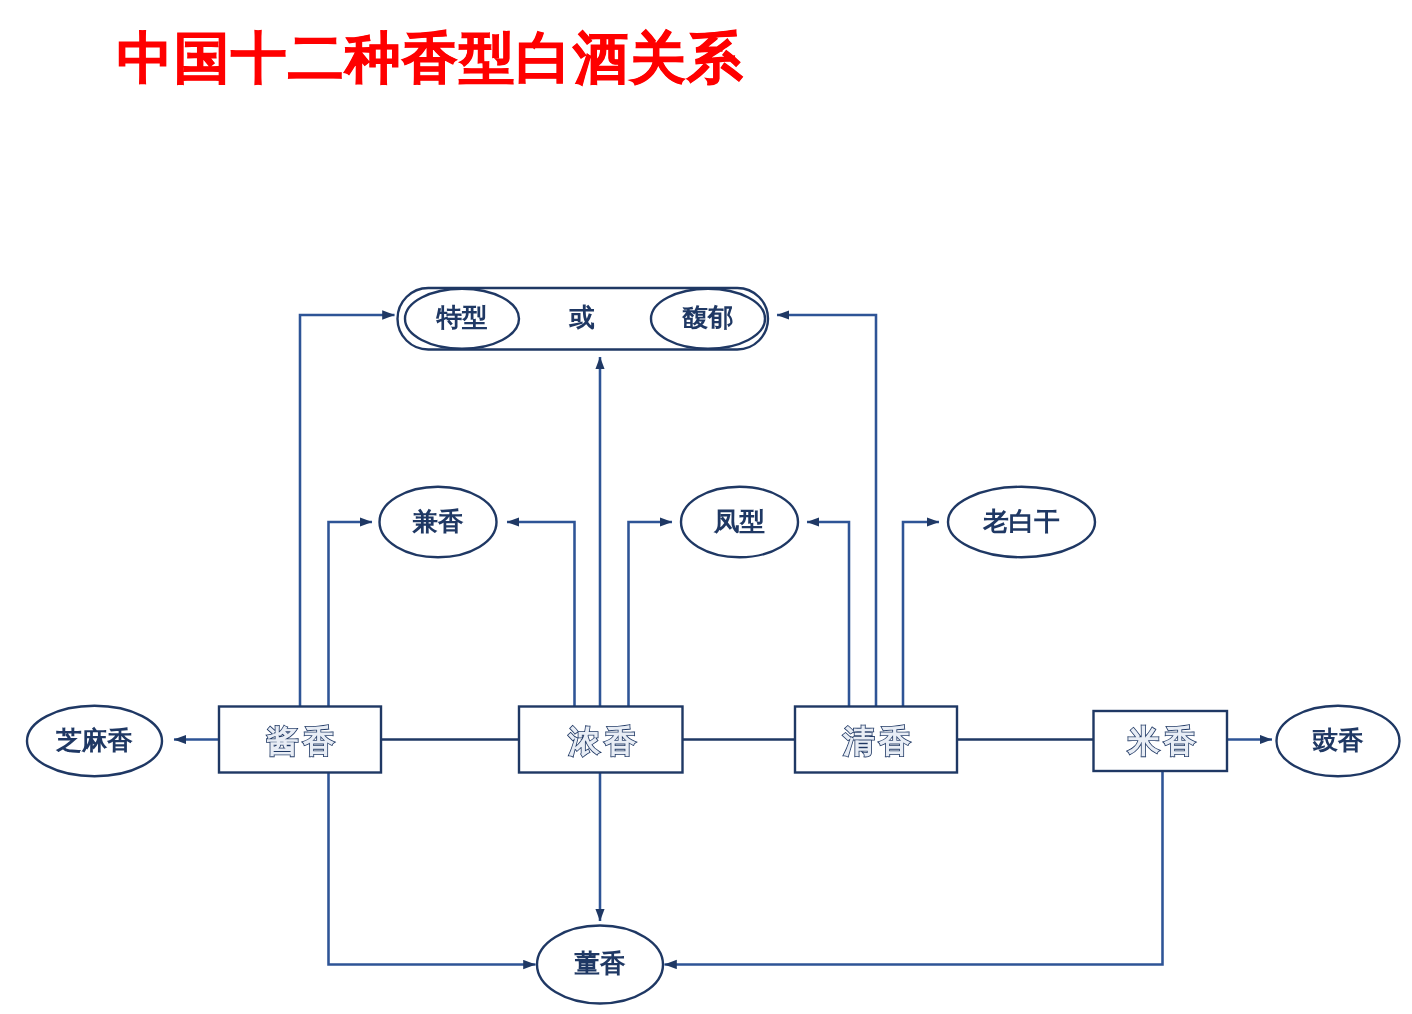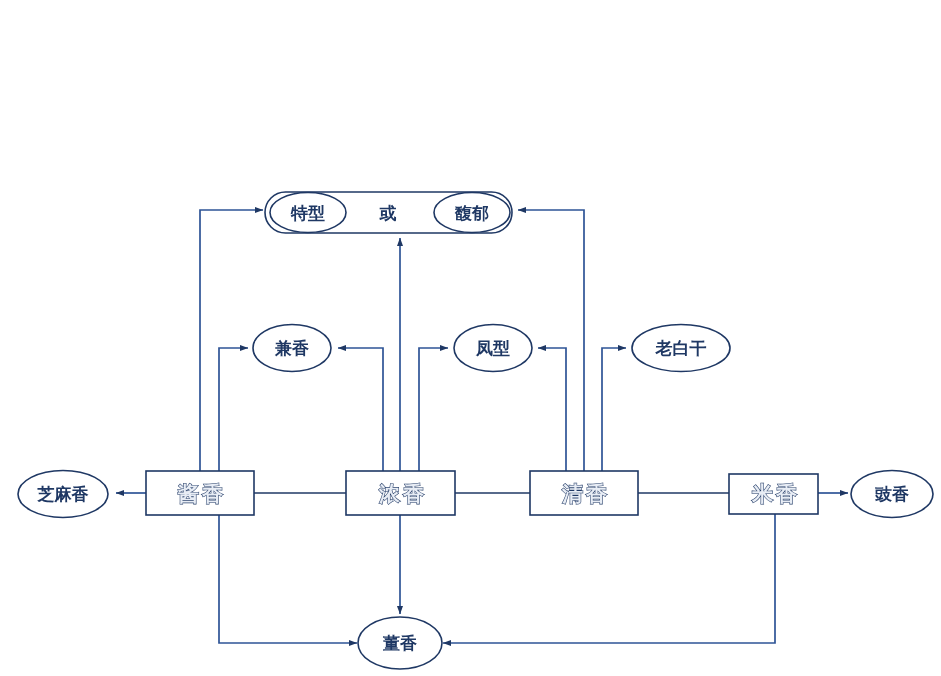--- a/index.html
+++ b/index.html
@@ -85,20 +85,21 @@
   .arrowhead {
     fill: #1F3864;
     stroke: none;
   }
 </style>
 </head>
 <body>
 
 <div id="canvas">
 
+  <div id="title">中国十二种香型白酒关系</div>
 
   <svg id="diagram" viewBox="0 0 941 676">
     <defs>
       <marker id="ah" markerWidth="9" markerHeight="9" refX="8.2" refY="3.1" orient="auto" markerUnits="userSpaceOnUse">
         <path class="arrowhead" d="M0,0 L8.4,3.1 L0,6.2 Z"></path>
       </marker>
     </defs>
 
     <g>
 

